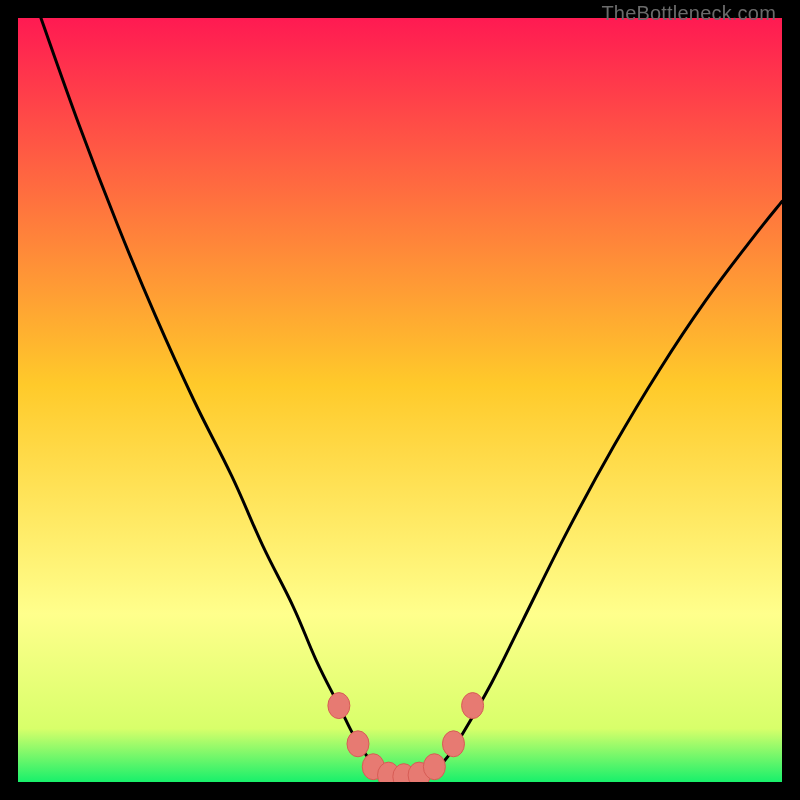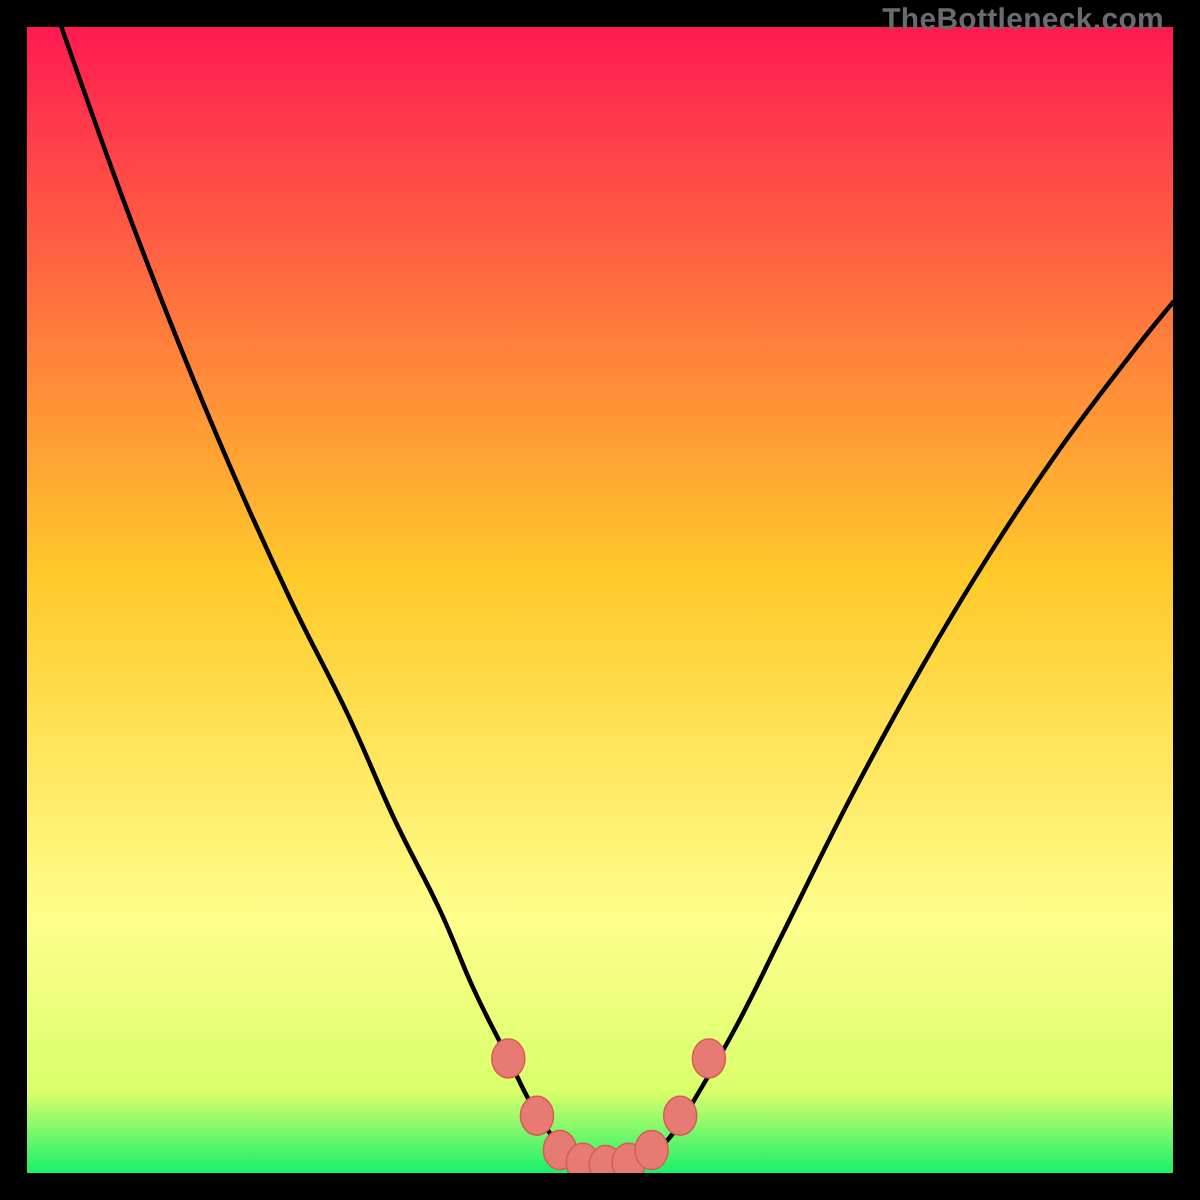--- a/index.html
+++ b/index.html
@@ -24,21 +24,21 @@
     width: 764px;
     height: 764px;
     overflow: hidden;
   }
   .watermark {
     position: absolute;
     top: 2px;
     right: 24px;
     color: #6b6b6b;
     font-size: 20px;
-    font-weight: 700;
+    font-weight: 400;
     letter-spacing: 0.2px;
     pointer-events: none;
   }
   svg { display: block; }
 </style>
 </head>
 <body>
 
 <div class="frame">
   <div class="plot-area">

